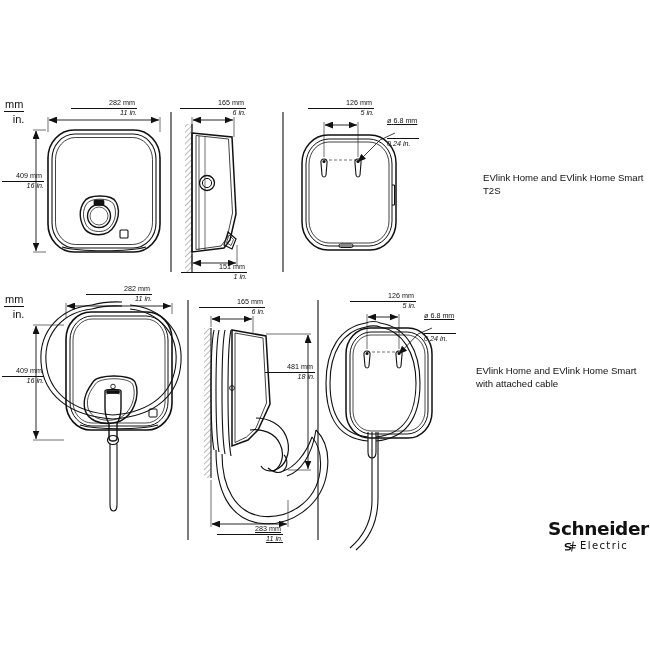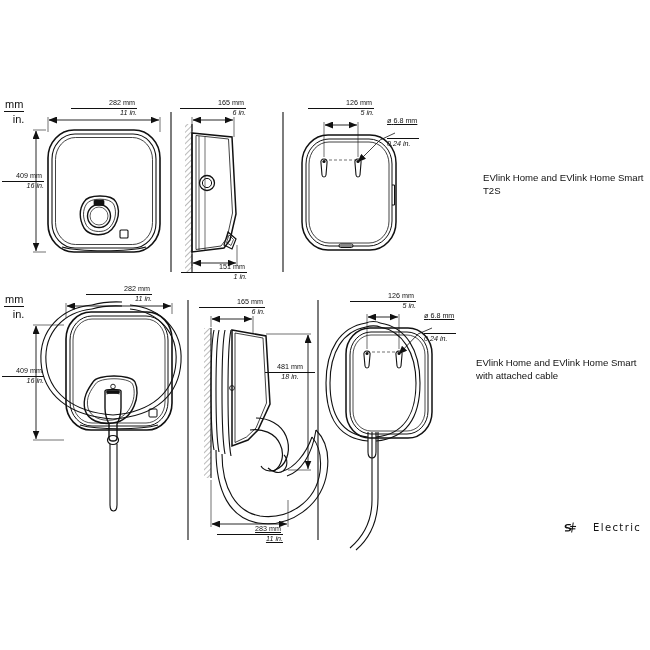--- a/index.html
+++ b/index.html
@@ -93,21 +93,21 @@
     font-family: "DejaVu Sans", sans-serif;
     font-weight: bold;
     font-size: 18.5px;
     letter-spacing: -0.4px;
     color: #111;
     line-height: 1;
   }
   .logo-sub {
     display: flex;
     align-items: center;
-    gap: 16px;
+    gap: 3px;
     margin-top: 1px;
     padding-left: 16px;
   }
   .logo-sub-text {
     font-family: "DejaVu Sans", sans-serif;
     font-size: 10px;
     letter-spacing: 1.4px;
     color: #111;
     line-height: 1;
   }
@@ -418,42 +418,43 @@
   <span class="den">11 in.</span>
 </div>
 <div class="dim-text" style="left:2px; top:367px; width:42px;">
   <span class="num">409 mm</span>
   <span class="den">16 in.</span>
 </div>
 <div class="dim-text" style="left:199px; top:298px; width:66px;">
   <span class="num">165 mm</span>
   <span class="den">6 in.</span>
 </div>
-<div class="dim-text" style="left:265px; top:363px; width:50px; text-align:center;">
+<div class="dim-text" style="left:265px; top:363px; width:50px; text-align:right;">
   <span class="num">481 mm</span>
   <span class="den">18 in.</span>
 </div>
 <div class="dim-text" style="left:217px; top:525px; width:66px;text-decoration:underline;">
   <span class="num">283 mm</span>
   <span class="den">11 in.</span>
 </div>
 <div class="dim-text" style="left:350px; top:292px; width:66px;">
   <span class="num">126 mm</span>
   <span class="den">5 in.</span>
 </div>
 <div class="callout" style="left:424px; top:312px;">
   <span class="num"><span>ø</span>&nbsp;<span>6.8 mm</span></span>
   <span class="den">0.24 in.</span>
 </div>
 
 <div class="model-label" style="left:483px; top:172px;">EVlink Home and EVlink Home Smart T2S</div>
-<div class="model-label" style="left:476px; top:357px;">EVlink Home and EVlink Home Smart
+<div class="model-label" style="left:476px; top:365px;">EVlink Home and EVlink Home Smart
 with attached cable</div>
 
 <div class="logo">
+  <div class="logo-word">Schneider</div>
   <div class="logo-sub">
     <svg width="13" height="13" viewBox="0 0 20 20">
       <path d="M6 4.5 C 2.5 4.5 1 6.5 1 8.3 C 1 10.5 3 11.2 5.5 11.6 C 7.5 12 8.5 12.3 8.5 13.2
                C 8.5 14 7.5 14.4 6 14.4 L 1.5 14.4 L 1.5 16.2 L 6.2 16.2 C 9.6 16.2 11 14.5 11 12.8
                C 11 10.6 9 10 6.6 9.6 C 4.6 9.2 3.5 8.9 3.5 8 C 3.5 7.2 4.4 6.4 6 6.4 L 10.5 6.4
                L 10.5 4.5 Z" fill="#111"></path>
       <path d="M13.5 2.2 L 15 2.2 L 12.5 17.8 L 11 17.8 Z" fill="#111"></path>
       <rect x="9.5" y="7.6" width="9" height="1.7" fill="#111"></rect>
       <rect x="8.5" y="11.2" width="9" height="1.7" fill="#111"></rect>
     </svg>

